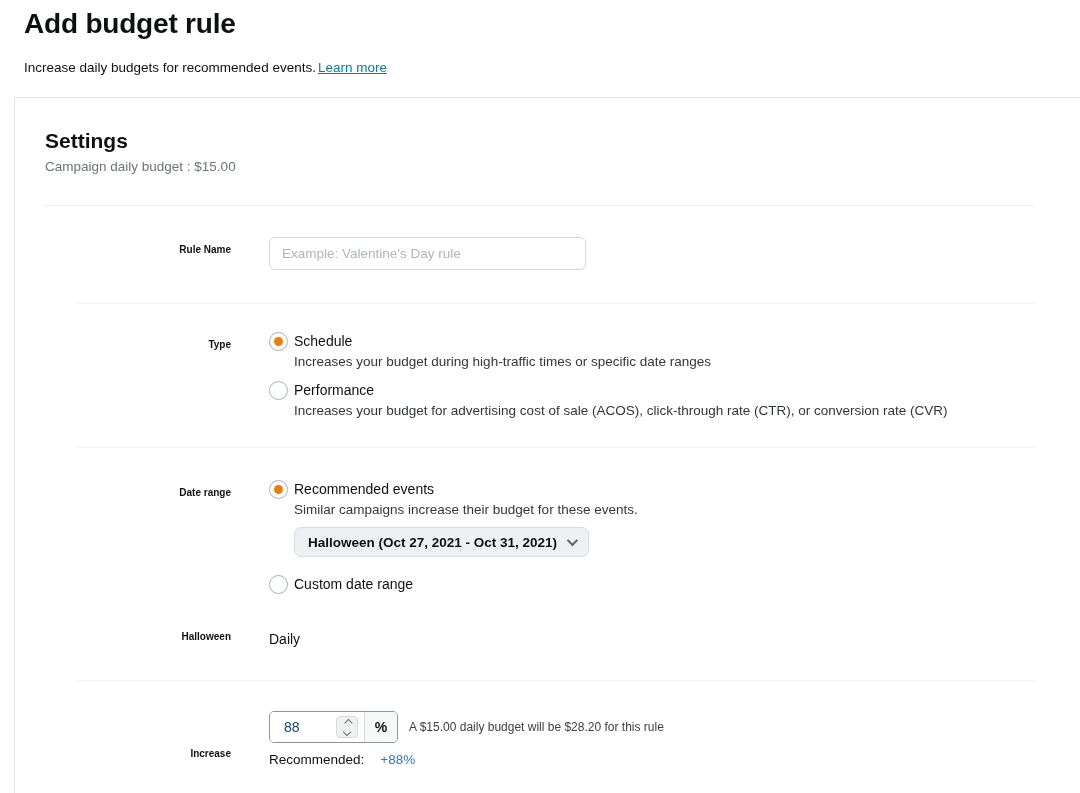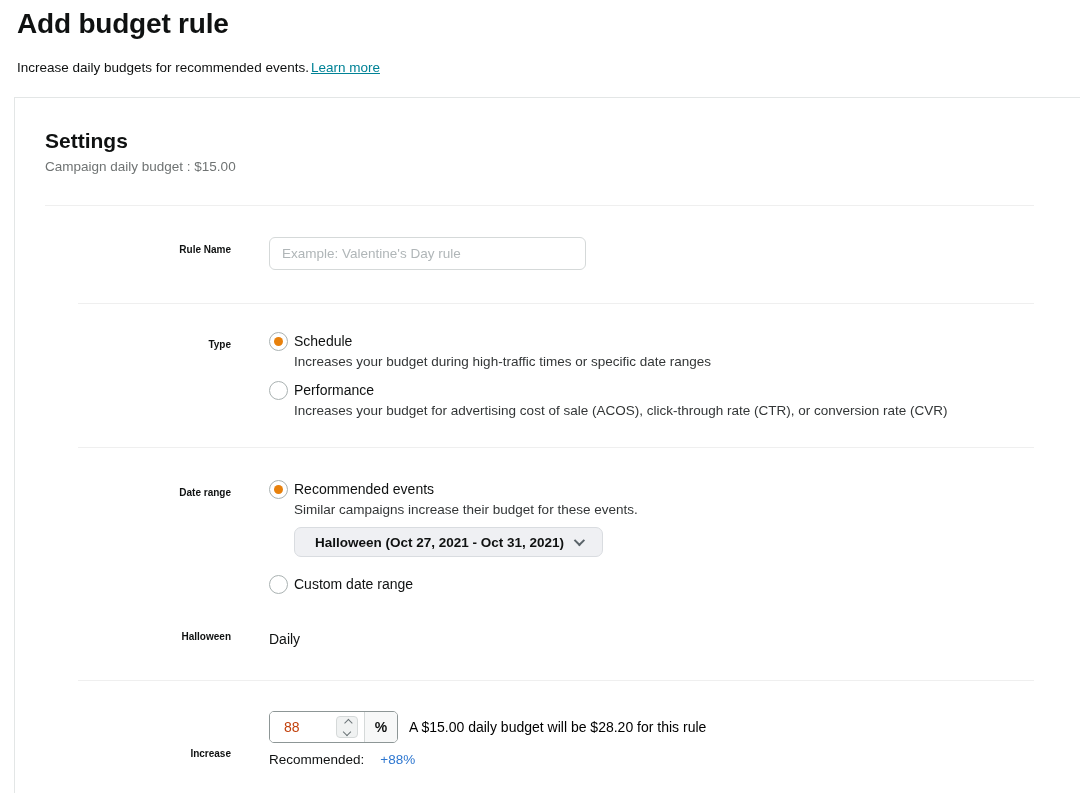--- a/index.html
+++ b/index.html
@@ -1,19 +1,19 @@
 <!DOCTYPE html>
 <html><head>
 <meta charset="utf-8">
 <style>
   * { box-sizing: border-box; margin: 0; padding: 0; }
   html, body { width: 1080px; height: 793px; overflow: hidden; background: #ffffff; }
   body { font-family: "Liberation Sans", sans-serif; color: #0f1111; }
 
-  .page-header { padding: 8px 0 0 17px; }
+  .page-header { padding: 8px 0 0 24px; }
   .page-title { font-size: 28px; font-weight: 600; letter-spacing: -0.2px; color: #0f1111; }
   .page-subtitle { margin-top: 20px; font-size: 13.5px; color: #0f1111; }
   .learn-more { color: #008296; text-decoration: underline; margin-left: 2px; cursor: pointer; }
 
   .card {
     margin: 22px 0 0 14px;
     width: 1080px;              
     height: 720px;              
     background: #ffffff;
     border: 1px solid #e3e6e6;
@@ -82,21 +82,21 @@
   
   .dropdown-btn {
     margin: 10px 0 10px 25px;
     height: 30px;
     display: inline-flex;
     align-items: center;
     gap: 10px;
     background: #eff0f3;
     border: 1px solid #d9dce0;
     border-radius: 7px;
-    padding: 0 20px;
+    padding: 0 13px;
     font-size: 13.5px;
     font-weight: 700;
     color: #0f1111;
     cursor: pointer;
   }
   .chev-down {
     width: 8px; height: 8px;
     border-right: 2px solid #5a6369;
     border-bottom: 2px solid #5a6369;
     transform: rotate(45deg) translateY(-2px);
@@ -110,21 +110,21 @@
     display: flex; align-items: stretch;
     height: 32px;
     border: 1px solid #8d9696;
     border-radius: 5px;
     overflow: hidden;
     background: #ffffff;
   }
   .stepper-input {
     width: 66px; border: none; outline: none;
     padding: 0 0 0 14px;
-    font-size: 14px; color: #c2410c;
+    font-size: 14px; color: #0c4a6e;
     font-family: "Liberation Sans", sans-serif;
   }
   .spinner {
     width: 22px; margin: 4px 6px 4px 0;
     border: 1px solid #d5d9d9;
     border-radius: 4px;
     background: #f0f2f2;
     display: flex; flex-direction: column;
     align-items: center; justify-content: center;
     gap: 3px;
@@ -137,21 +137,21 @@
   }
   .chev-up-sm { transform: rotate(-135deg) translate(-1px, 1px); }
   .chev-down-sm { transform: rotate(45deg); }
   .unit-box {
     width: 33px;
     border-left: 1px solid #d5d9d9;
     background: #f7f8f8;
     display: flex; align-items: center; justify-content: center;
     font-size: 14px; font-weight: 700; color: #0f1111;
   }
-  .increase-helper { margin-left: 11px; font-size: 14px; color: #000000; }
+  .increase-helper { margin-left: 11px; font-size: 12px; color: #404040; }
   .recommended-line { margin-top: 9px; font-size: 13.5px; color: #0f1111; }
   .recommended-value { color: #2e77d0; margin-left: 16px; cursor: pointer; }
 </style>
 </head>
 <body>
 
 <div class="page-header">
   <h1 class="page-title">Add budget rule</h1>
   <div class="page-subtitle">
     <span>Increase daily budgets for recommended events.</span><span class="learn-more">Learn more</span>

